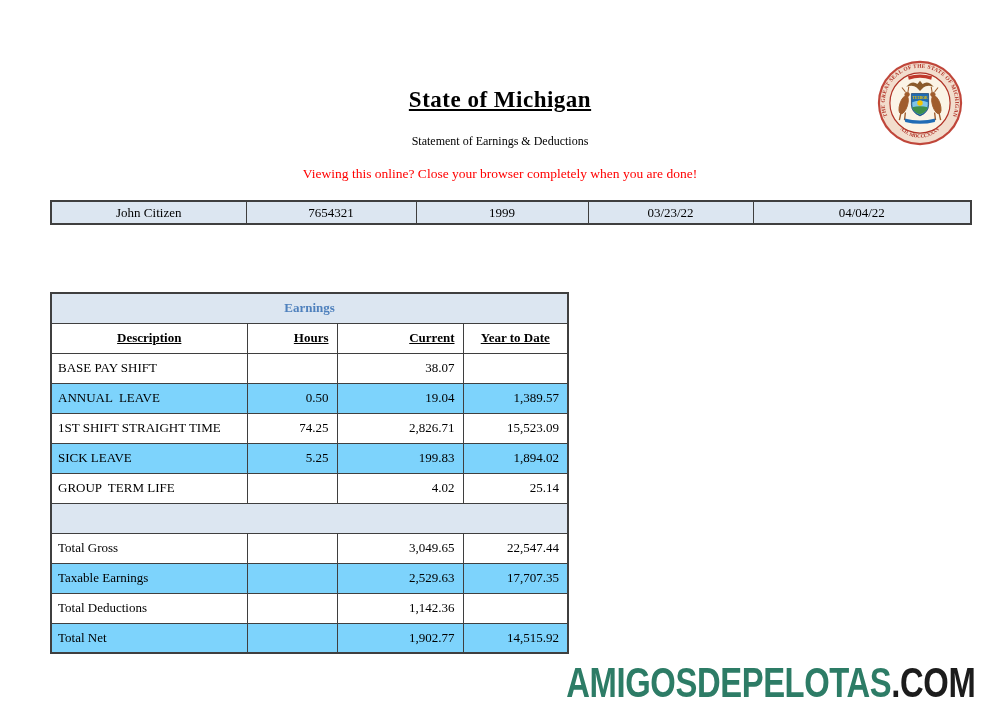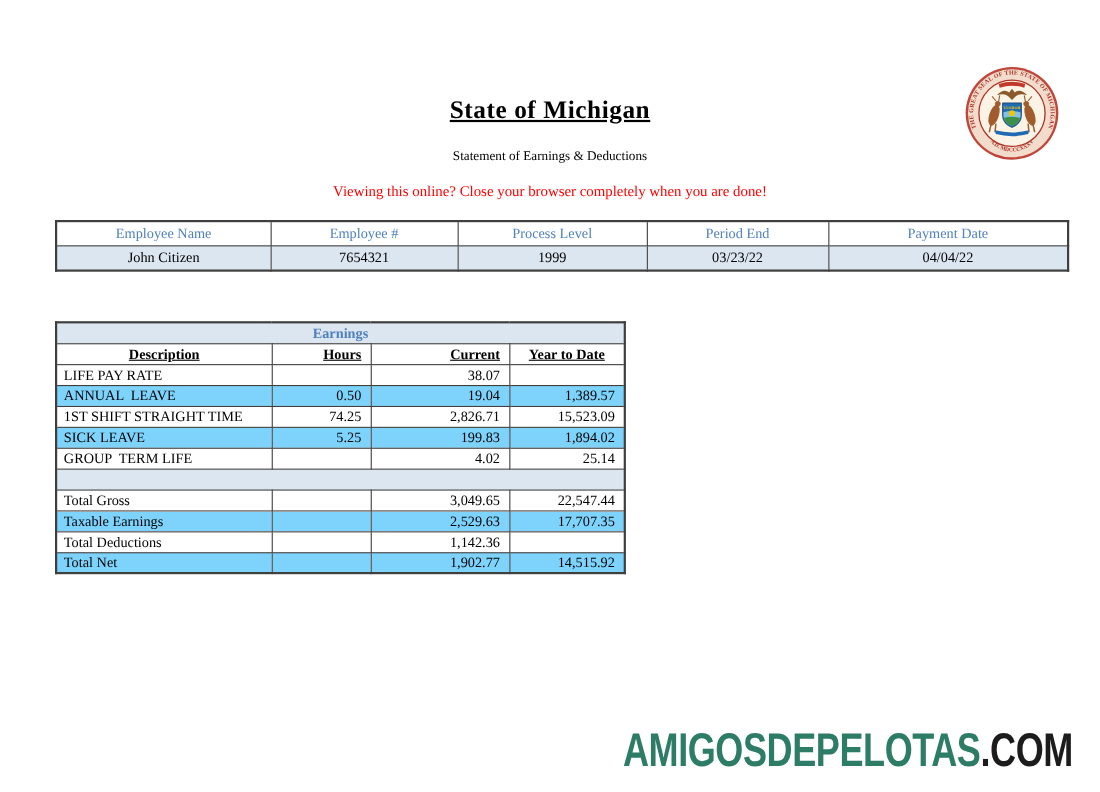--- a/index.html
+++ b/index.html
@@ -74,21 +74,21 @@
 
   
   .earn-table {
     position: absolute;
     top: 292px; left: 50px;
     width: 517px;
     border: 2px solid #3f3f3f;
     font-size: 13px;
   }
   .earn-table td, .earn-table th {
-    height: 19px;
+    height: 30px;
     vertical-align: middle;
     background: #ffffff;
   }
   .earn-table .title-row td {
     background: #dce6f1;
     color: #4f81bd;
     font-weight: bold;
     text-align: center;
   }
   .earn-table .head-row th { font-weight: bold; text-decoration: underline; }
@@ -173,27 +173,20 @@
   <table class="emp-table">
     <colgroup>
       <col style="width:195px">
         <col style="width:170px">
         <col style="width:172px">
         <col style="width:165px">
         <col style="width:218px">
     </colgroup>
     <tbody>
       <tr>
-        <th>Employee Name</th>
-        <th>Employee #</th>
-        <th>Process Level</th>
-        <th>Period End</th>
-        <th>Payment Date</th>
-      </tr>
-      <tr>
         <td>John Citizen</td>
         <td>7654321</td>
         <td>1999</td>
         <td>03/23/22</td>
         <td>04/04/22</td>
       </tr>
     </tbody>
   </table>
 
   <table class="earn-table">
@@ -208,21 +201,21 @@
         <td colspan="4">Earnings</td>
       </tr>
       <tr class="head-row">
         <th class="h-desc">Description</th>
         <th class="h-hours">Hours</th>
         <th class="h-cur">Current</th>
         <th class="h-ytd">Year to Date</th>
       </tr>
 
       <tr>
-        <td class="c-desc">LIFE PAY RATE</td>
+        <td class="c-desc">BASE PAY SHIFT</td>
         <td class="c-num"></td>
         <td class="c-num">38.07</td>
         <td class="c-num"></td>
       </tr>
       <tr class="shade">
         <td class="c-desc">ANNUAL  LEAVE</td>
         <td class="c-num">0.50</td>
         <td class="c-num">19.04</td>
         <td class="c-num">1,389.57</td>
       </tr>

